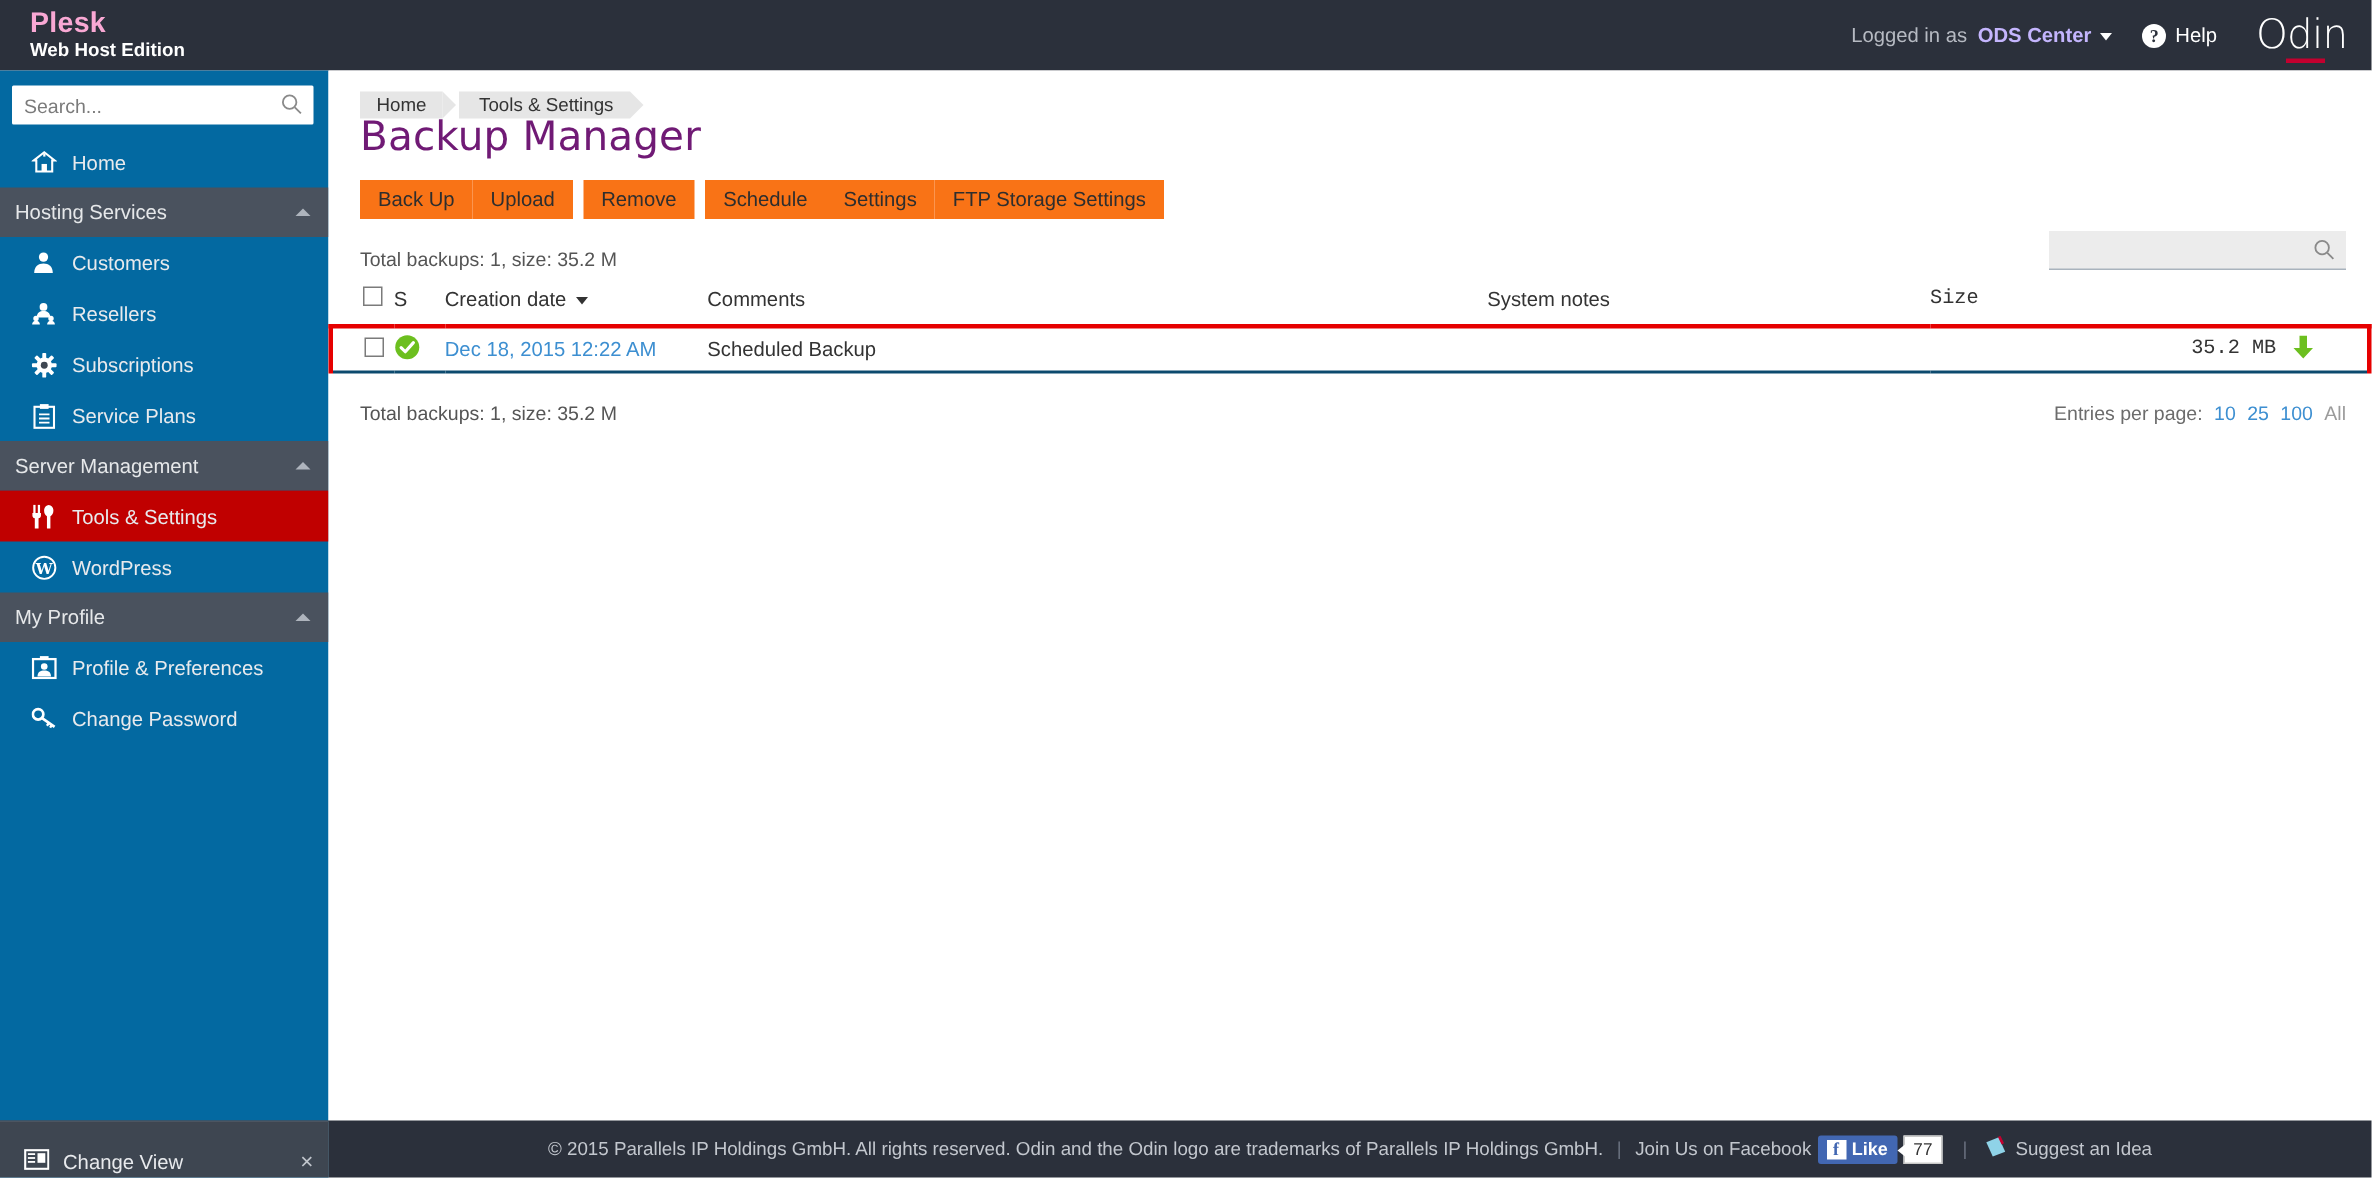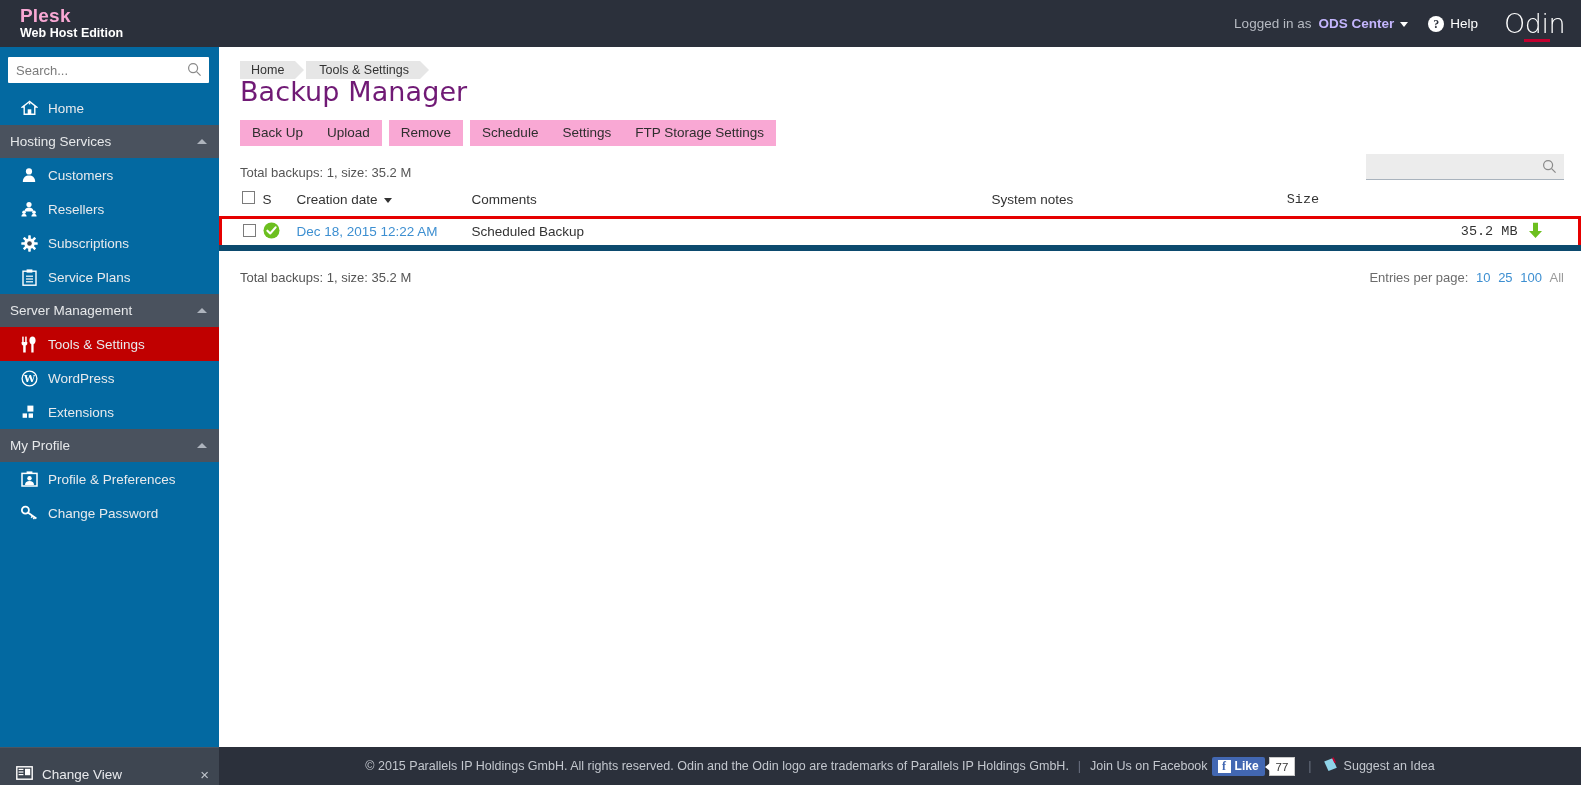--- a/index.html
+++ b/index.html
@@ -124,21 +124,21 @@
   .crumb + .crumb { margin-left: 11px; }
 
   .page-title {
     padding: 11px 0 0 21px; color: #701a75;
     font-size: 27px; font-weight: normal; letter-spacing: .1px;
     font-family: "DejaVu Sans", sans-serif;
   }
 
   .toolbar { display: flex; padding: 13px 0 0 21px; }
   .tbtn {
-    background: #f9a8d4; color: #2e2e2e;
+    background: #f97316; color: #2e2e2e;
     font-size: 13.5px; height: 26px; line-height: 26px;
     padding: 0 12px; cursor: pointer; border: none;
     font-family: "Liberation Sans", sans-serif;
   }
   .tb-gap { width: 7px; }
 
   .list-search {
     position: absolute; right: 17px; top: 107px;
     width: 198px; height: 26px;
     background: #ececec; border-bottom: 1px solid #a9b3bd;
@@ -178,21 +178,21 @@
     background: #fff; display: inline-block; cursor: pointer;
   }
   .sort-caret {
     display: inline-block; margin-left: 6px;
     width: 0; height: 0; border-left: 4.5px solid transparent;
     border-right: 4.5px solid transparent; border-top: 5px solid #333;
     position: relative; top: -1px;
   }
   .date-link { color: #3d8fd1; text-decoration: none; cursor: pointer; }
 
-  .hl-row td { border-top: 3px solid #e60000; border-bottom: 6px solid #0c4a6e; height: 30px; }
+  .hl-row td { border-top: 3px solid #e60000; border-bottom: 2px solid #0c4a6e; height: 30px; }
   .hl-row td:first-child { border-left: 3px solid #e60000; }
   .hl-row td:last-child  { border-right: 3px solid #e60000; }
 
   
   .footer {
     position: absolute; bottom: 0; left: 219px;
     width: 1362px; height: 38px; background: #2b303b;
     display: flex; align-items: center; justify-content: center;
     color: #c3c7ce; font-size: 12.5px;
   }
@@ -350,30 +350,20 @@
   <div class="nav-item">
     <span class="ico">
       <svg width="17" height="17" viewBox="0 0 17 17">
         <circle cx="8.5" cy="8.5" r="7.4" fill="none" stroke="#ffffff" stroke-width="1.3"></circle>
         <text x="8.5" y="12.4" font-family="DejaVu Serif, serif" font-size="10" font-weight="bold" fill="#ffffff" text-anchor="middle">W</text>
       </svg>
     </span>
     <span class="lbl">WordPress</span>
   </div>
 
-  <div class="nav-item">
-    <span class="ico">
-      <svg width="15" height="15" viewBox="0 0 15 15">
-        <rect x="5.4" y="0.6" width="6" height="6" fill="#ffffff"></rect>
-        <rect x="0.6" y="8.4" width="4.4" height="4.4" fill="#ffffff"></rect>
-        <rect x="6.6" y="8.4" width="4.4" height="4.4" fill="#ffffff"></rect>
-      </svg>
-    </span>
-    <span class="lbl">Extensions</span>
-  </div>
 
   <div class="nav-section">
     <span>My Profile</span>
     <span class="sec-arrow"></span>
   </div>
 
   <div class="nav-item">
     <span class="ico">
       <svg width="17" height="16" viewBox="0 0 17 16">
         <rect x="1" y="2.4" width="15" height="12.6" fill="none" stroke="#ffffff" stroke-width="1.5"></rect>

